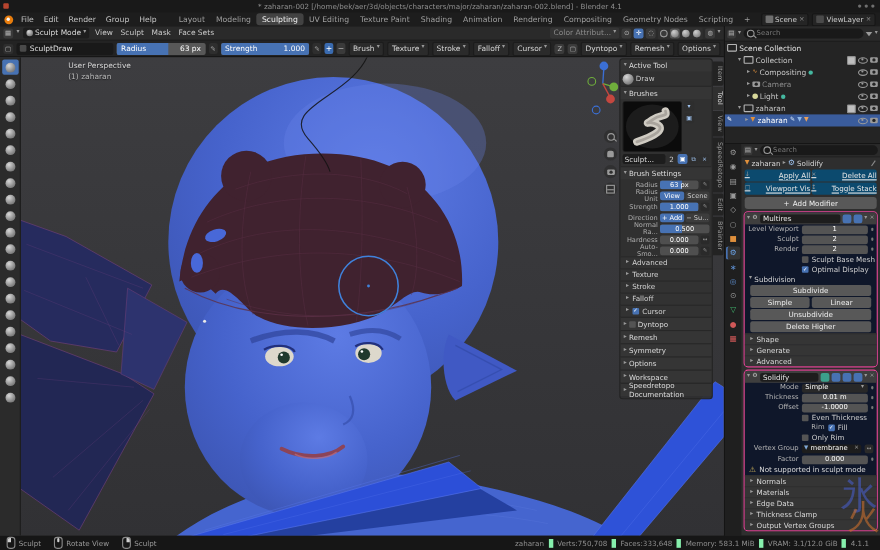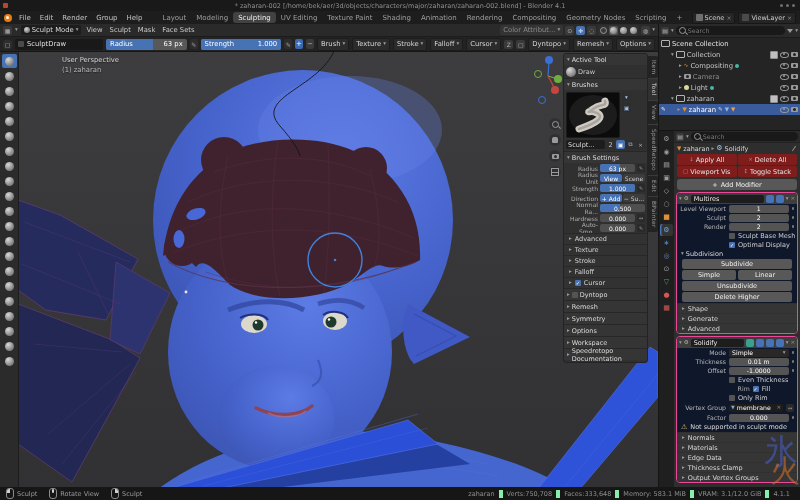--- a/index.html
+++ b/index.html
@@ -135,21 +135,21 @@
   
   .props{flex:1;display:flex;background:#2e2e2e;position:relative;overflow:hidden;}
   .ptabstrip{width:15px;background:#1f1f1f;display:flex;flex-direction:column;align-items:center;padding-top:2px;gap:1px;flex:none;}
   .ptab{width:13px;height:12px;border-radius:2px;display:flex;align-items:center;justify-content:center;font-size:7px;}
   .ptab.active{background:#343434;box-shadow:inset 1.5px 0 0 #4772b3;}
   .pcontent{flex:1;display:flex;flex-direction:column;font-size:6.5px;overflow:hidden;position:relative;}
   .phead{height:11px;display:flex;align-items:center;gap:2px;padding:0 2px;background:#2a2a2a;border-bottom:1px solid #222;flex:none;}
   .pcrumb{height:11px;display:flex;align-items:center;gap:2px;padding:0 3px;color:#d5d5d5;flex:none;}
   .slash{width:6px;height:1px;background:#8a8a8a;transform:rotate(-55deg);margin-left:auto;}
   .ptools{display:grid;grid-template-columns:1fr 1fr;gap:1px;padding:0 3px;flex:none;}
-  .pbtn{height:11px;background:#7f1d1d;border-radius:2px;display:flex;align-items:center;justify-content:center;gap:2px;color:#e5e5e5;}
+  .pbtn{height:11px;background:#0c4a6e;border-radius:2px;display:flex;align-items:center;justify-content:space-between;gap:2px;color:#e5e5e5;text-decoration:underline;}
   .addmod{height:11px;margin:2px 3px 1px;background:#585858;border-radius:3px;display:flex;align-items:center;justify-content:center;gap:3px;color:#f0f0f0;flex:none;}
   .modpanel{margin:1px 2px;background:#0f172a;border:1px solid #ec4899;border-radius:4px;overflow:hidden;flex:none;}
   .modhead{height:11px;display:flex;align-items:center;gap:2px;padding:0 2px;background:#3e3e3e;}
   .modname{flex:1;height:8px;background:#1d1d1d;border-radius:2px;color:#e8e8e8;display:flex;align-items:center;padding:0 3px;min-width:0;}
   .tgl{width:8px;height:8px;border-radius:2px;background:#4772b3;flex:none;}
   .tgl.teal{background:#3ba08c;}
   .prow{height:9px;display:flex;align-items:center;gap:3px;padding:0 3px;flex:none;justify-content:center;}
   .plabel{width:46px;text-align:right;color:#b4b4b4;flex:none;font-size:6.2px;}
   .pfield{flex:1;height:8px;background:#545454;border-radius:2px;color:#fff;display:flex;align-items:center;justify-content:center;font-size:6.2px;min-width:0;}
   .pfield.dd{background:#282828;justify-content:space-between;padding:0 3px;}

